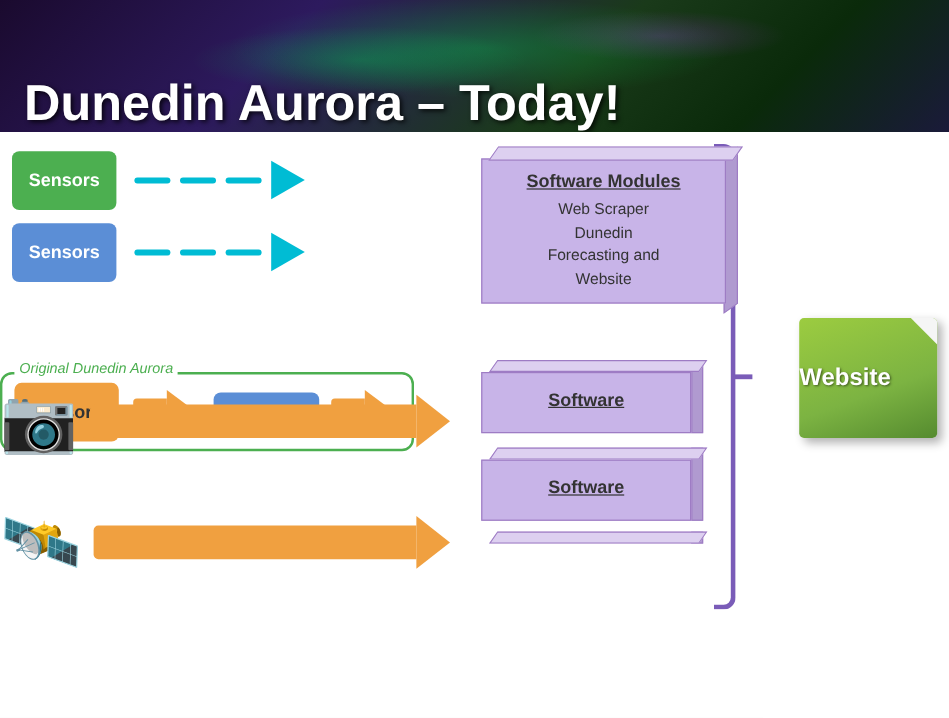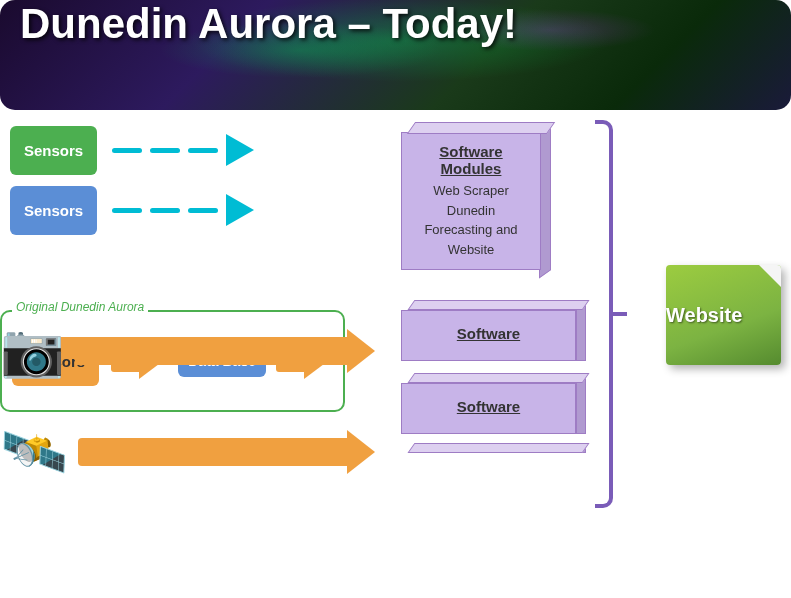--- a/index.html
+++ b/index.html
@@ -19,23 +19,22 @@
     }
 
     
     .header-banner {
       width: 791px;
       height: 110px;
       background: linear-gradient(135deg, #1a0a2e 0%, #2d1a5e 30%, #1a3a1a 60%, #0a2a0a 80%, #1a1a3a 100%);
       position: relative;
       overflow: hidden;
       display: flex;
-      align-items: flex-start;
+      align-items: flex-end;
       padding-left: 20px;
-      border-radius: 15px;
     }
     .header-banner::before {
       content: '';
       position: absolute;
       top: 0; left: 0; right: 0; bottom: 0;
       background: 
         radial-gradient(ellipse 300px 60px at 400px 40px, rgba(0,255,100,0.25) 0%, transparent 70%),
         radial-gradient(ellipse 200px 40px at 300px 50px, rgba(0,200,80,0.3) 0%, transparent 70%),
         radial-gradient(ellipse 150px 30px at 550px 30px, rgba(150,50,200,0.3) 0%, transparent 70%);
     }
@@ -124,21 +123,21 @@
 
     
     .original-box {
       border: 2.5px solid #4CAF50;
       border-radius: 10px;
       padding: 12px 15px 12px 10px;
       position: absolute;
       top: 195px;
       left: 0px;
       width: 345px;
-      height: 102px;
+      height: 66px;
     }
     .original-label {
       position: absolute;
       top: -12px;
       left: 10px;
       background: #fff;
       padding: 0 4px;
       font-size: 12px;
       color: #4CAF50;
       font-style: italic;
@@ -288,21 +287,21 @@
 
     <div class="satellite-row" style="position:absolute; top:305px; left:0; display:flex; align-items:center; width:375px;">
       <div class="satellite-icon">🛰️</div>
       <div class="large-orange-arrow">
         <div class="large-arrow-body"></div>
         <div class="large-arrow-head"></div>
       </div>
     </div>
 
     <div style="position:absolute; top:5px; right:195px; width:195px;">
-      <div style="position:relative; width:140px; padding-top:12px;">
+      <div style="position:relative; width:204px; padding-top:12px;">
         <div style="position:absolute; top:2px; left:10px; right:-10px; height:12px; background:#ddd0f0; border:1.5px solid #9e7cc4; transform:skewX(-35deg); z-index:3;"></div>
         <div style="position:absolute; right:-10px; top:2px; width:12px; bottom:0; background:#b09ad0; border:1.5px solid #9e7cc4; z-index:1; transform:skewY(-35deg); transform-origin:top right;"></div>
         <div style="background:#c8b4e8; border:1.5px solid #9e7cc4; padding:10px 12px; text-align:center; position:relative; z-index:2;">
           <div class="block-title">Software Modules</div>
           <div class="block-items">
             <div>Web Scraper</div>
             <div>Dunedin</div>
             <div>Forecasting and</div>
             <div>Website</div>
           </div>

